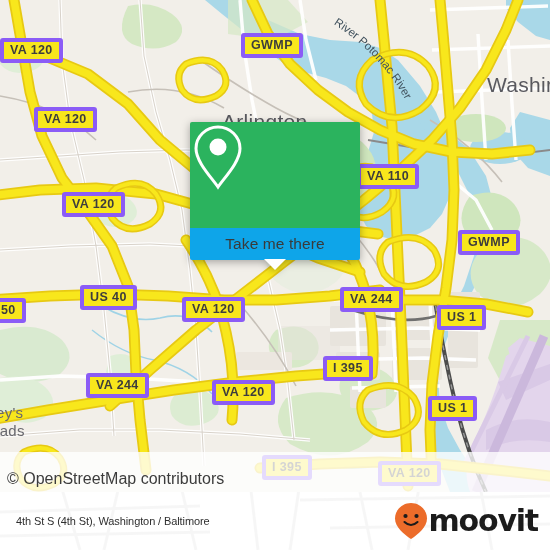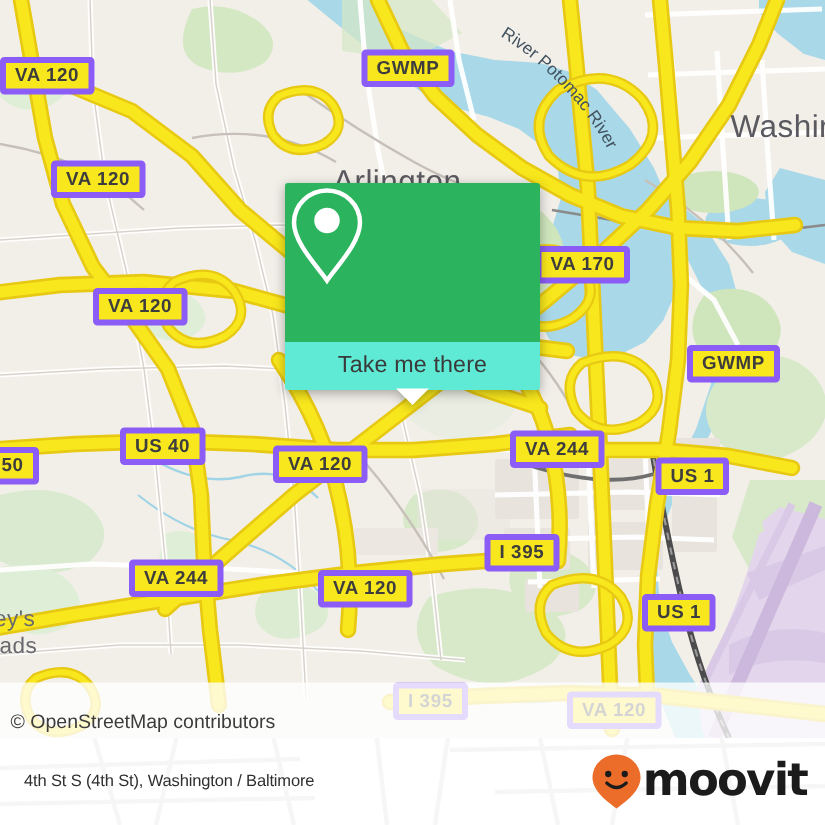--- a/index.html
+++ b/index.html
@@ -33,37 +33,37 @@
     color:#3d3d3d;font-weight:bold;font-size:12.5px;
     padding:1px 6px 2px;line-height:14px;white-space:nowrap;
     font-family:"Liberation Sans","DejaVu Sans",sans-serif;
     letter-spacing:.4px;
   }
 
   
   .attrib{
     position:absolute;left:0;bottom:0;width:100%;
     background:rgba(255,255,255,.78);
-    font-size:13px;color:#3c3c3c;padding:18px 0 4px 7px;
+    font-size:16px;color:#3c3c3c;padding:18px 0 4px 7px;
     box-sizing:border-box;
     font-family:"Liberation Sans","DejaVu Sans",sans-serif;
   }
 
   
   .popup{
     position:absolute;left:190px;top:122px;width:170px;
     filter:drop-shadow(0 2px 4px rgba(0,0,0,.32));
   }
   .popup-top{
     height:106px;background:#2bb35e;
     border-radius:2px 2px 0 0;
     display:flex;align-items:center;justify-content:center;
   }
   .popup-bottom{
-    height:32px;background:#5eead4;border-radius:0 0 2px 2px;
+    height:32px;background:#0ea5e9;border-radius:0 0 2px 2px;
     display:flex;align-items:center;justify-content:center;
     position:relative;
   }
   .popup-bottom .lbl{
     font-size:15.5px;color:#3a3a3a;letter-spacing:.1px;
     font-family:"Liberation Sans","DejaVu Sans",sans-serif;
   }
   .popup-tail{
     position:absolute;left:50%;bottom:-10px;margin-left:-11px;
     width:0;height:0;
@@ -283,21 +283,21 @@
       <div class="place big" style="left:487px;top:73px;">Washin</div>
       <div class="place sm" style="left:-4px;top:404px;">ey's</div>
       <div class="place sm" style="left:-9px;top:422px;">oads</div>
     </div>
 
     <div>
       <div class="shield" style="left:0px;top:38px;">VA 120</div>
       <div class="shield" style="left:34px;top:107px;">VA 120</div>
       <div class="shield" style="left:62px;top:192px;">VA 120</div>
       <div class="shield" style="left:241px;top:33px;">GWMP</div>
-      <div class="shield" style="left:357px;top:164px;">VA 170</div>
+      <div class="shield" style="left:357px;top:164px;">VA 110</div>
       <div class="shield" style="left:458px;top:230px;">GWMP</div>
       <div class="shield" style="left:80px;top:285px;">US 40</div>
       <div class="shield" style="left:-9px;top:298px;">50</div>
       <div class="shield" style="left:182px;top:297px;">VA 120</div>
       <div class="shield" style="left:86px;top:373px;">VA 244</div>
       <div class="shield" style="left:340px;top:287px;">VA 244</div>
       <div class="shield" style="left:437px;top:305px;">US 1</div>
       <div class="shield" style="left:428px;top:396px;">US 1</div>
       <div class="shield" style="left:323px;top:356px;">I 395</div>
       <div class="shield" style="left:262px;top:455px;">I 395</div>

